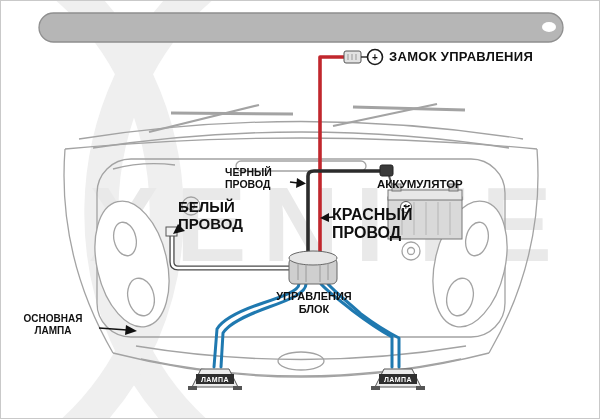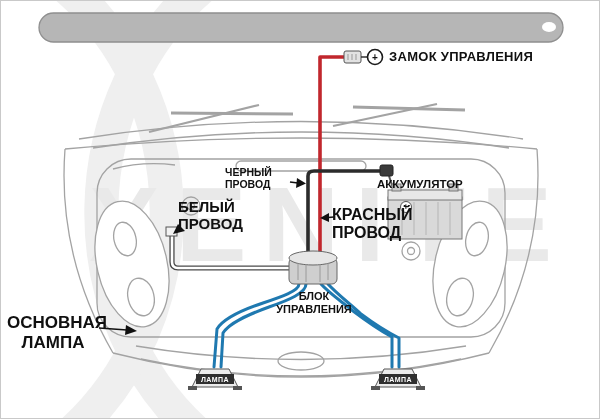--- a/index.html
+++ b/index.html
@@ -165,22 +165,22 @@
     <span class="ln">КРАСНЫЙ</span>
     <span class="ln">ПРОВОД</span>
   </div>
 
   <div class="lbl" style="left:177px;top:197px;font-size:15px">
     <span class="ln">БЕЛЫЙ</span>
     <span class="ln">ПРОВОД</span>
   </div>
 
   <div class="lbl" style="left:258px;top:289px;width:110px;text-align:center;font-size:11px">
+    <span class="ln">УПРАВЛЕНИЯ</span>
     <span class="ln">БЛОК</span>
-    <span class="ln">УПРАВЛЕНИЯ</span>
   </div>
 
-  <div class="lbl" style="left:6px;top:312px;width:92px;text-align:center;font-size:17px">
+  <div class="lbl" style="left:6px;top:312px;width:92px;text-align:center;font-size:10px">
     <span class="ln">ОСНОВНАЯ</span>
     <span class="ln">ЛАМПА</span>
   </div>
 
 </div>
 
 </body></html>

